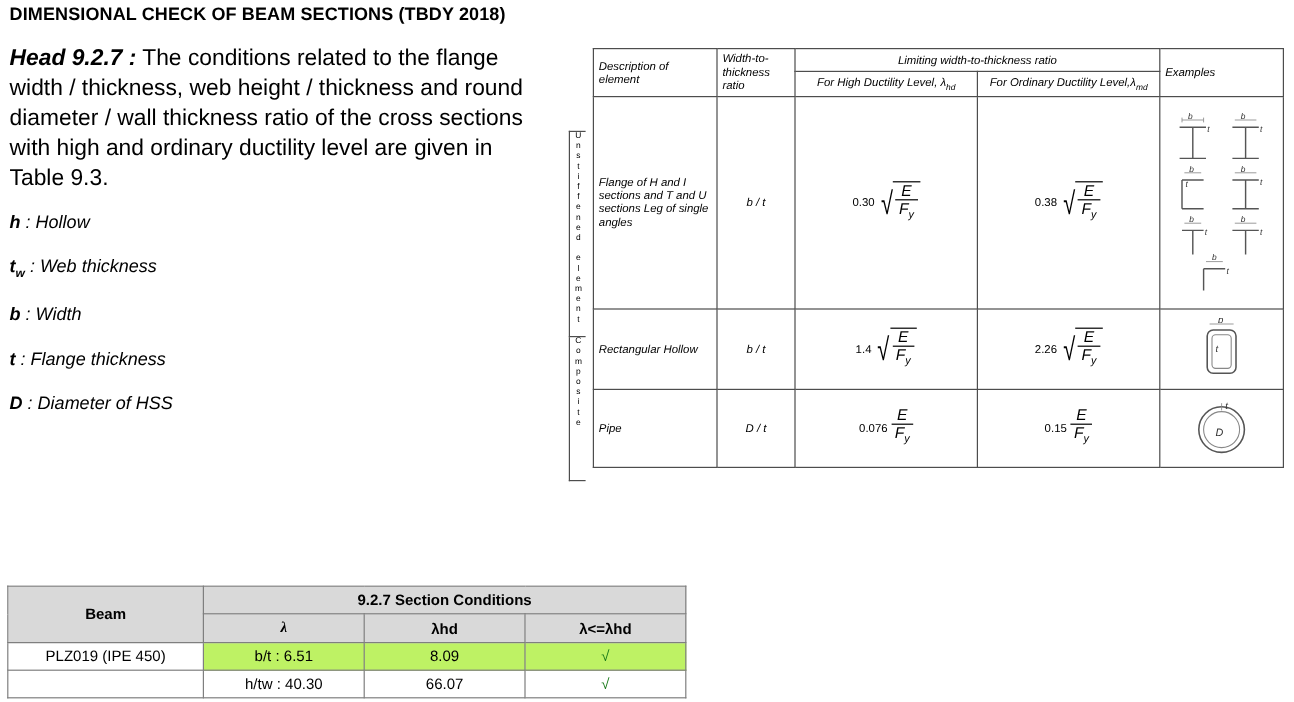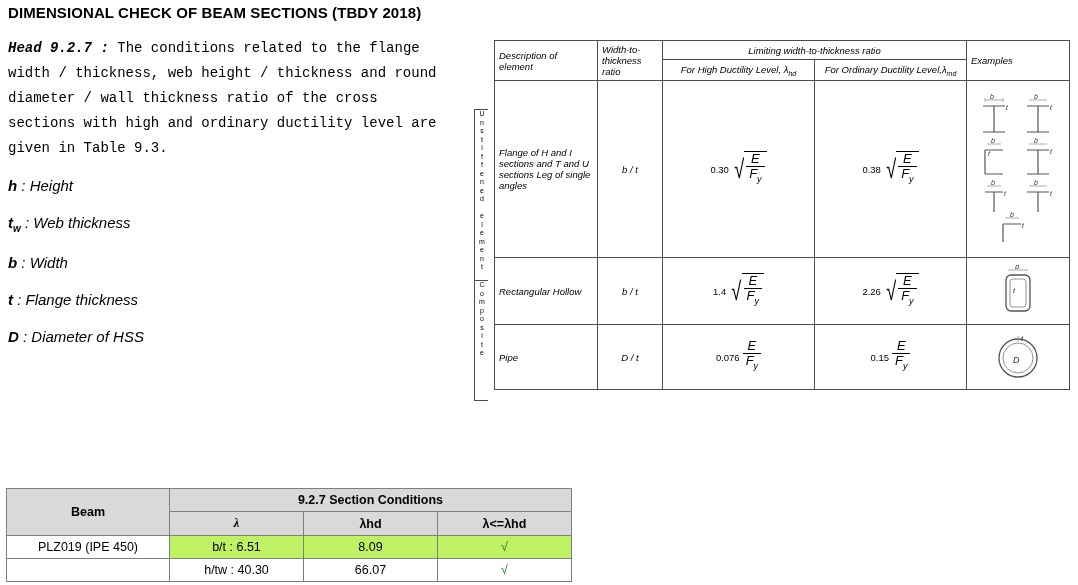--- a/index.html
+++ b/index.html
@@ -30,22 +30,22 @@
     letter-spacing: 0.1px;
   }
   
   .left-col {
     position: absolute;
     left: 8px;
     top: 36px;
     width: 440px;
   }
   .para {
-    font-family: Liberation Mono, monospace;
-    font-size: 14px;
+    font-family: Liberation Sans, sans-serif;
+    font-size: 19px;
     line-height: 25px;
     margin: 0 0 16px 0;
   }
   .para .head {
     font-weight: bold;
     font-style: italic;
   }
   .legend {
     font-family: "Liberation Sans", sans-serif;
   }
@@ -200,21 +200,21 @@
 <div class="page">
 
   <div class="doc-title">DIMENSIONAL CHECK OF BEAM SECTIONS (TBDY 2018)</div>
 
   <div class="left-col">
     <p class="para"><span class="head">Head 9.2.7 :</span><span> The conditions related to the flange width / thickness, web height / thickness and round diameter / wall thickness ratio of the cross sections with high and ordinary ductility level are given in Table 9.3.</span></p>
 
     <div class="legend">
       <div class="legend-row">
         <span class="sym">h</span>
-        <span>: Height</span>
+        <span>: Hollow</span>
       </div>
       <div class="legend-row">
         <span class="sym"><span>t</span><sub>w</sub></span>
         <span>: Web thickness</span>
       </div>
       <div class="legend-row">
         <span class="sym">b</span>
         <span>: Width</span>
       </div>
       <div class="legend-row">

